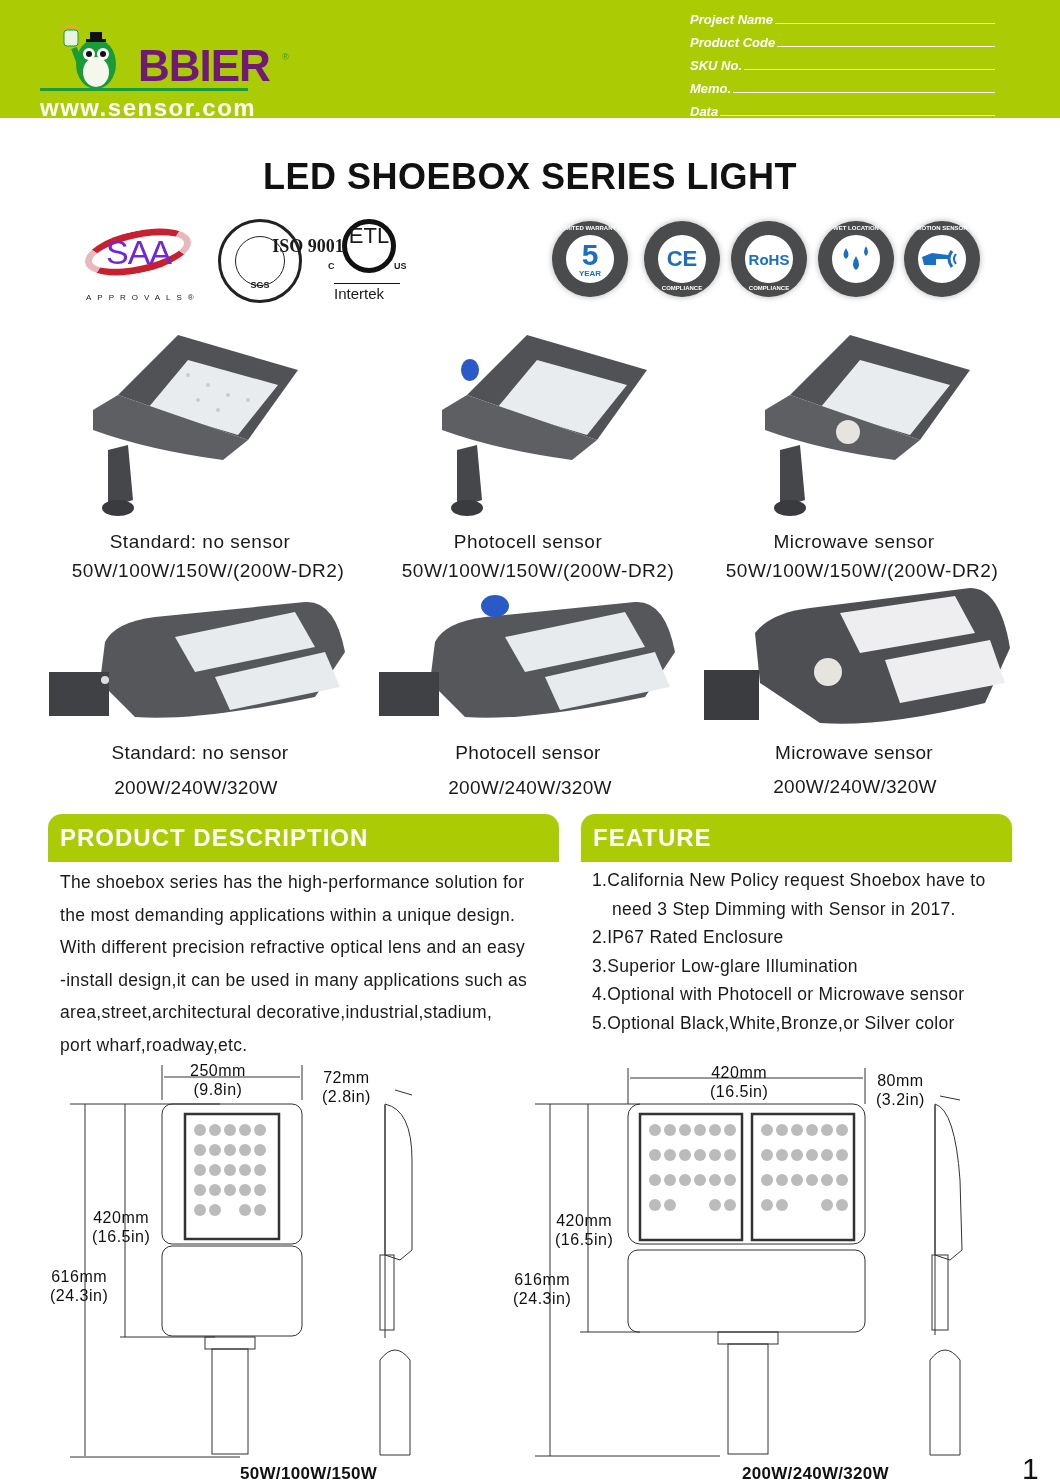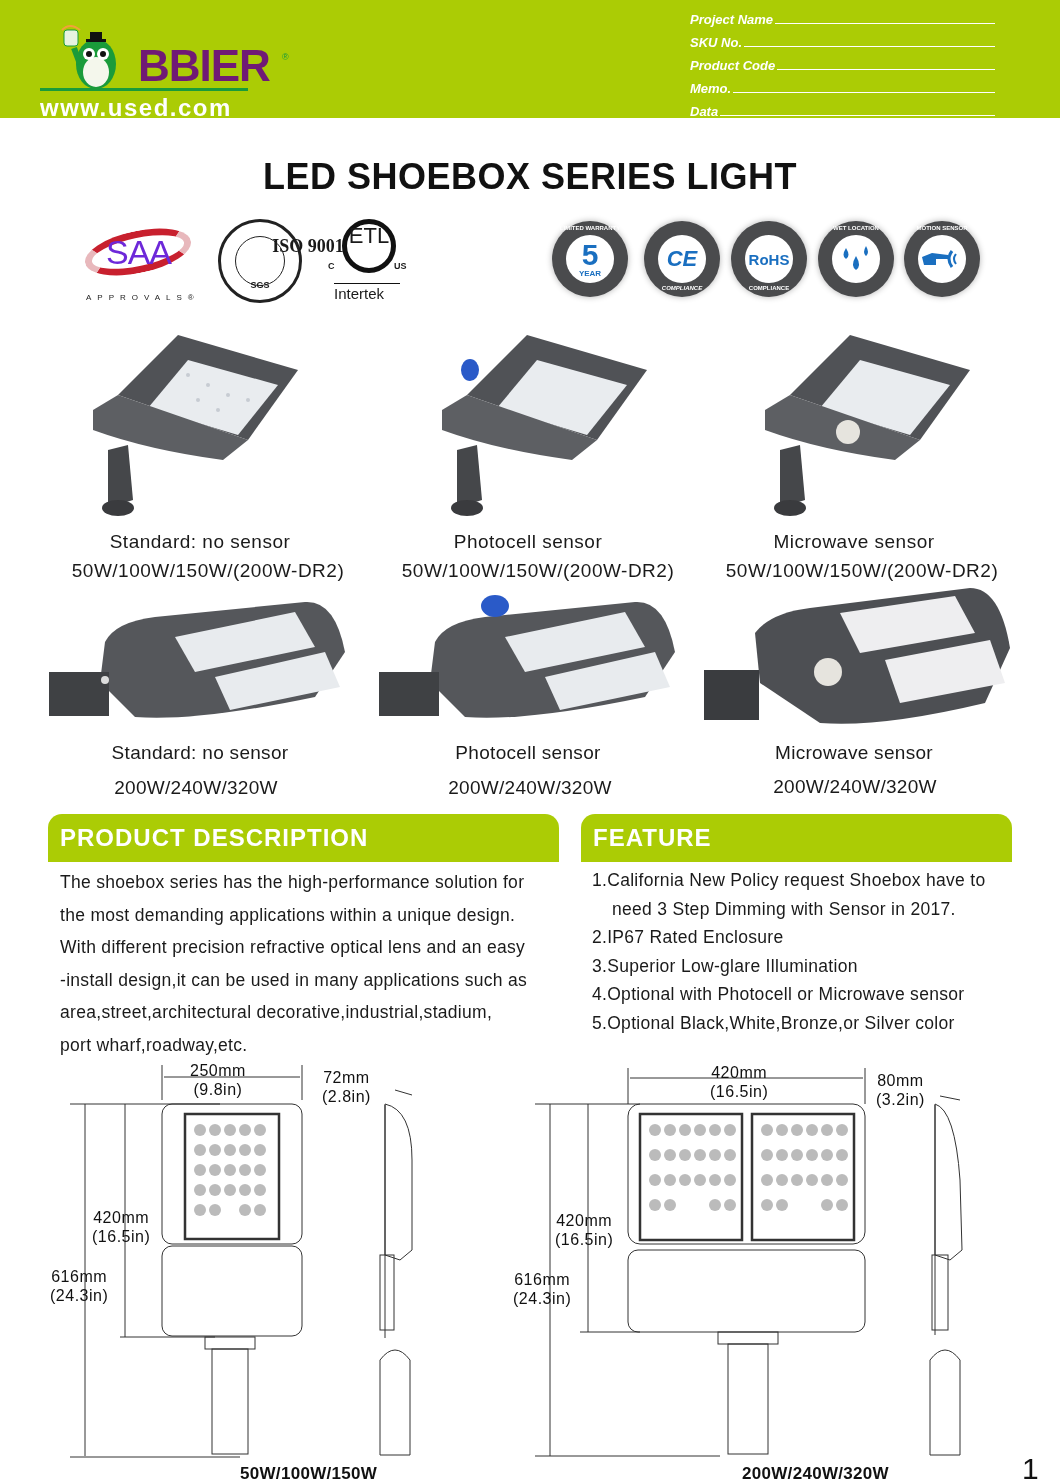--- a/index.html
+++ b/index.html
@@ -42,21 +42,21 @@
   .dlc { left: 432px; top: 4px; width: 80px; height: 80px; border-radius: 50%; background: #1a1a1a; }
   .dlc .box { position: absolute; left: 4px; top: 24px; width: 72px; height: 34px; background: #fff; }
   .dlc .l { position: absolute; left: 4px; top: 22px; width: 72px; text-align: center; font-weight: bold; font-size: 32px; color: #111; letter-spacing: -1px; }
   .dlc .top { position: absolute; left: 0; top: 6px; width: 80px; text-align: center; font-size: 7px; color: #f0c020; font-weight: bold; }
   .dlc .bot { position: absolute; left: 0; top: 64px; width: 80px; text-align: center; font-size: 7px; color: #f0c020; font-weight: bold; }
   .badge { top: 6px; width: 76px; height: 76px; border-radius: 50%; background: #4a4b4d; box-shadow: 0 0 6px rgba(0,0,0,0.3); }
   .badge .inner { position: absolute; left: 14px; top: 14px; width: 48px; height: 48px; border-radius: 50%; background: #fff; display: flex; align-items: center; justify-content: center; flex-direction: column; color: #1a6fc0; font-weight: bold; }
   .badge .ring { position: absolute; left: 0; width: 76px; text-align: center; font-size: 6px; color: #fff; font-weight: bold; }
   .badge .ring.top { top: 4px; }
   .badge .ring.bot { top: 64px; }
-  .b1 { left: 552px; } .b2 { left: 644px; font-style: italic; } .b3 { left: 731px; } .b4 { left: 818px; } .b5 { left: 904px; }
+  .b1 { left: 552px; } .b2 { left: 644px; } .b3 { left: 731px; } .b4 { left: 818px; } .b5 { left: 904px; }
   .lamp { position: absolute; }
   .caption { position: absolute; text-align: center; font-size: 19px; color: #1a1a1a; letter-spacing: 0.5px; white-space: nowrap; }
   .caption2 { position: absolute; text-align: center; font-size: 19px; color: #1a1a1a; white-space: nowrap; font-family: "Liberation Sans", sans-serif; letter-spacing: 0.3px; }
 
   
   .sec-head { position: absolute; top: 814px; height: 48px; background: #abcc05; border-radius: 14px 14px 0 0; color: #fff; font-weight: bold; font-size: 24px; letter-spacing: 1px; padding: 10px 0 0 12px; }
   .desc { position: absolute; left: 60px; top: 866px; width: 500px; font-size: 17.5px; line-height: 32.5px; color: #1a1a1a; letter-spacing: 0.3px; }
   .feat { position: absolute; left: 592px; top: 866px; width: 430px; font-size: 17.5px; line-height: 28.5px; color: #1a1a1a; letter-spacing: 0.3px; }
   .feat .indent { padding-left: 20px; }
 
@@ -79,34 +79,34 @@
         <circle cx="43" cy="30" r="6" fill="#fff"></circle>
       <circle cx="29" cy="30" r="3" fill="#111"></circle>
         <circle cx="43" cy="30" r="3" fill="#111"></circle>
       <rect x="30" y="8" width="12" height="8" fill="#111"></rect>
         <rect x="26" y="15" width="20" height="3" fill="#111"></rect>
       <path d="M14 24 L20 40" stroke="#1a9b3a" stroke-width="6"></path>
     </svg>
     <div class="brand">BBIER</div>
     <div class="reg">®</div>
     <div class="bar"></div>
-    <div class="url">www.used.com</div>
+    <div class="url">www.sensor.com</div>
   </div>
 
   <div class="form">
     <div class="form-row">
       <span class="lbl">Project Name</span>
       <span class="line"></span>
     </div>
     <div class="form-row">
+      <span class="lbl">Product Code</span>
+      <span class="line"></span>
+    </div>
+    <div class="form-row">
       <span class="lbl">SKU No.</span>
-      <span class="line"></span>
-    </div>
-    <div class="form-row">
-      <span class="lbl">Product Code</span>
       <span class="line"></span>
     </div>
     <div class="form-row">
       <span class="lbl">Memo.</span>
       <span class="line"></span>
     </div>
     <div class="form-row">
       <span class="lbl">Data</span>
       <span class="line"></span>
     </div>

